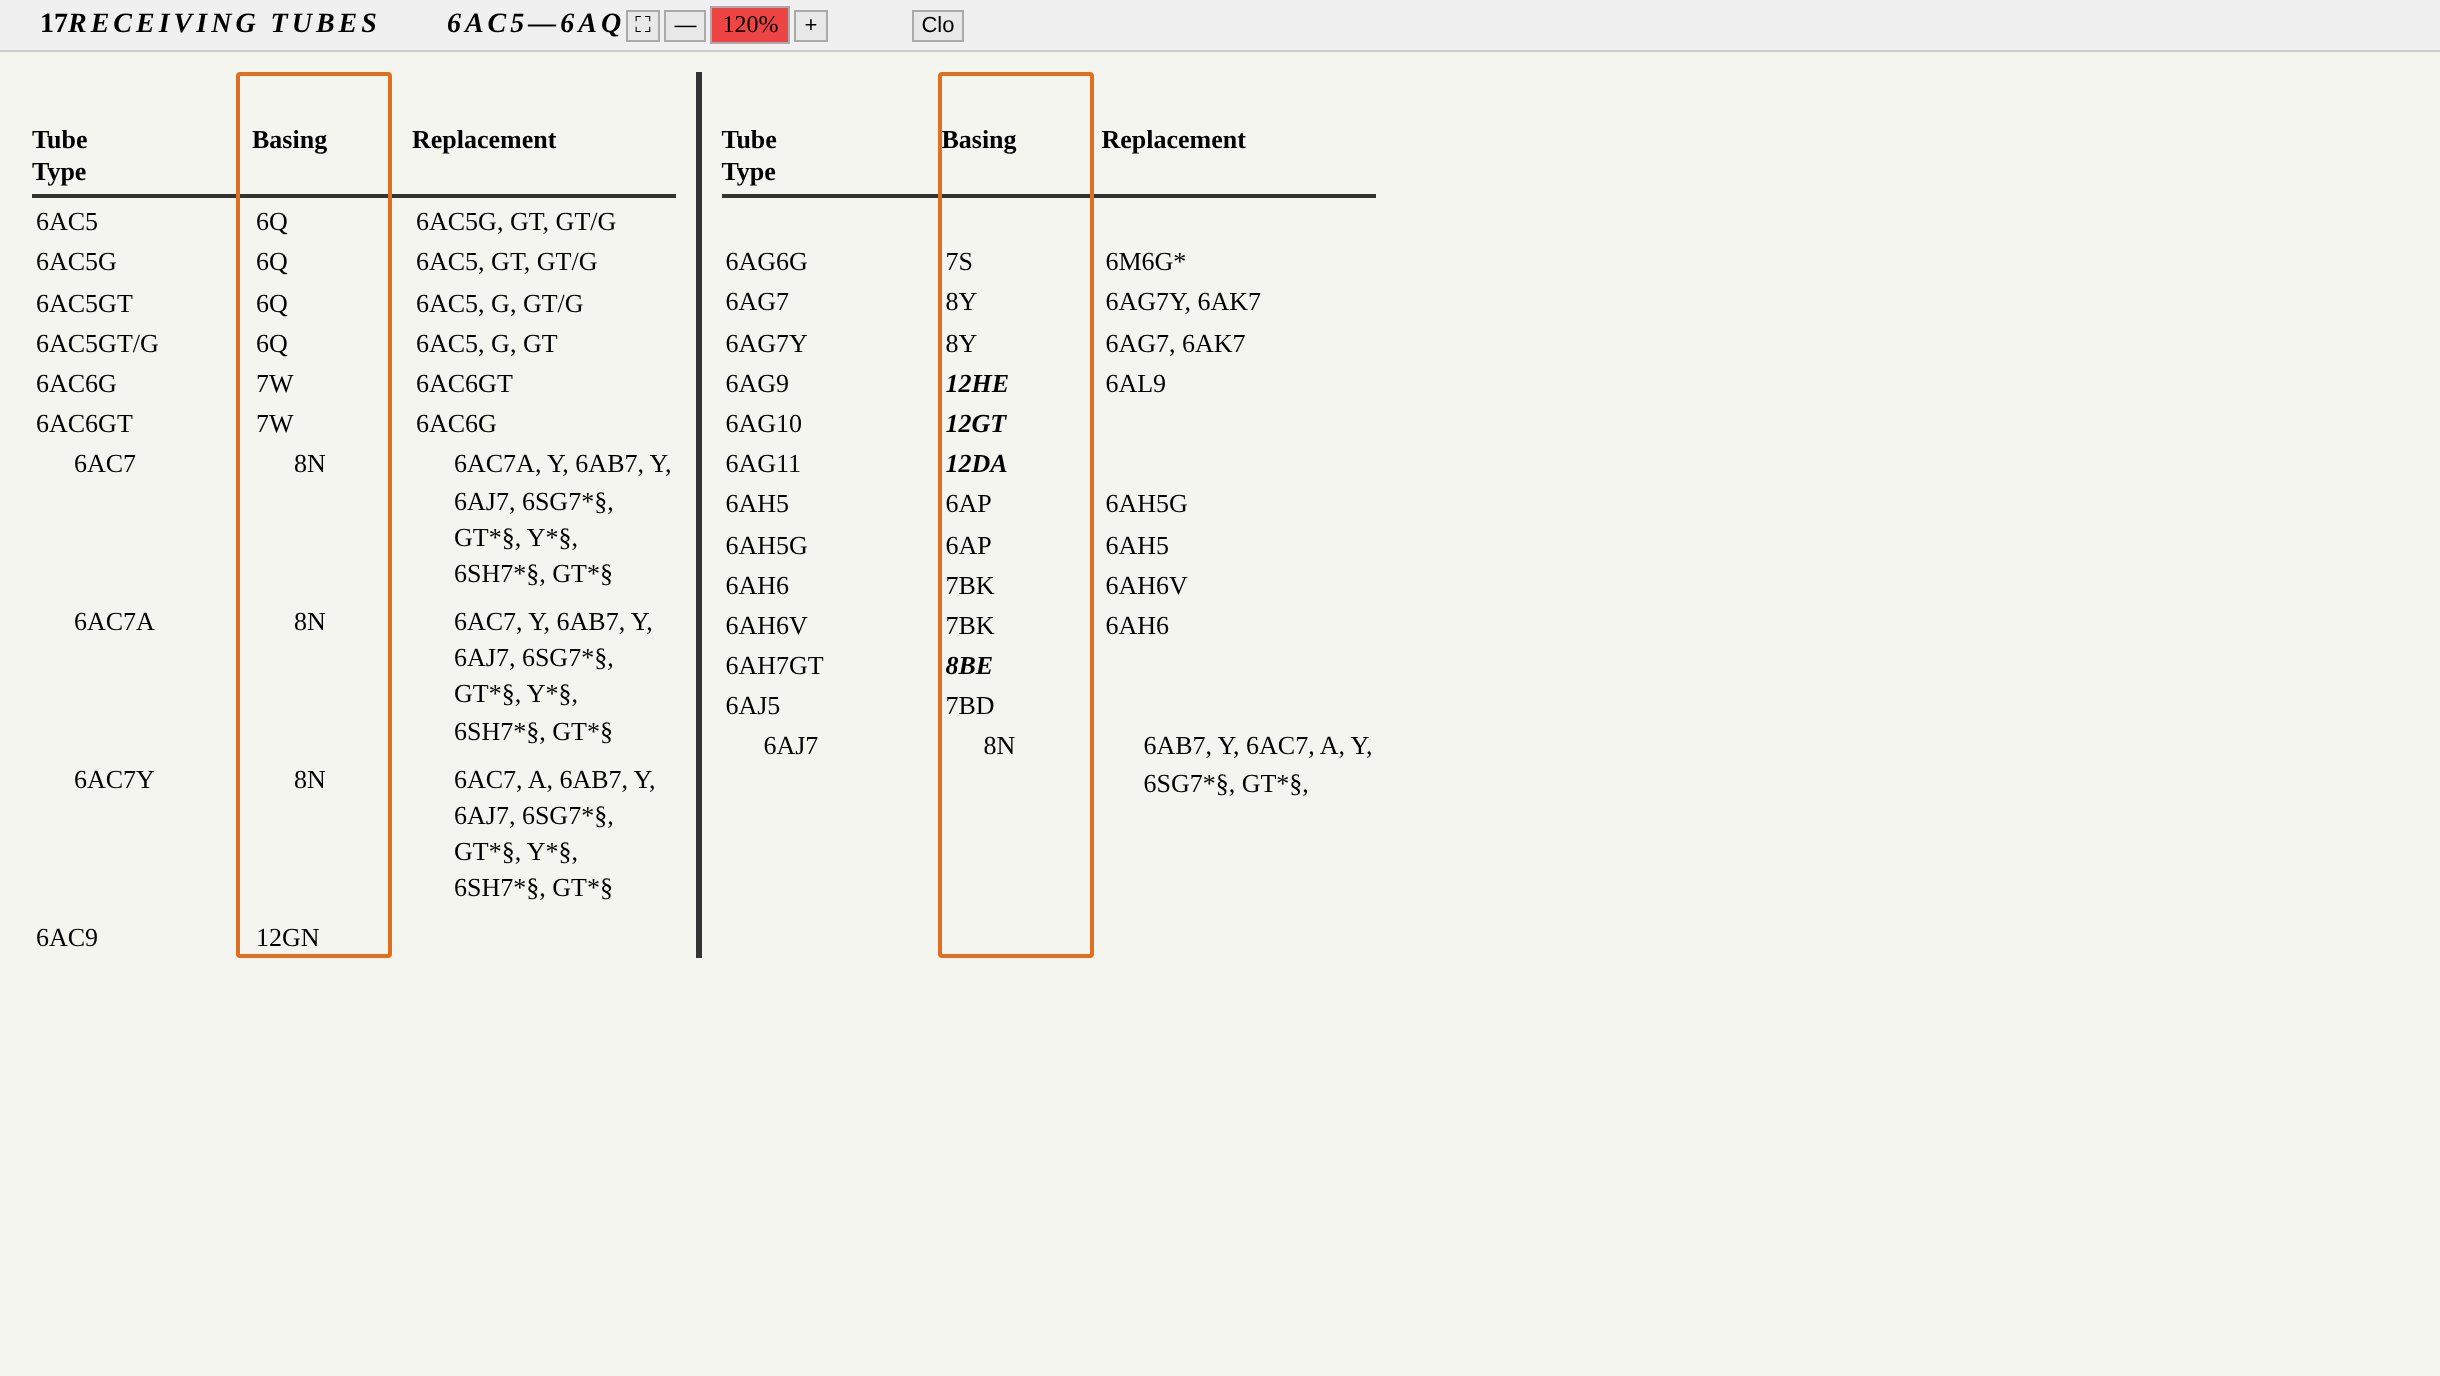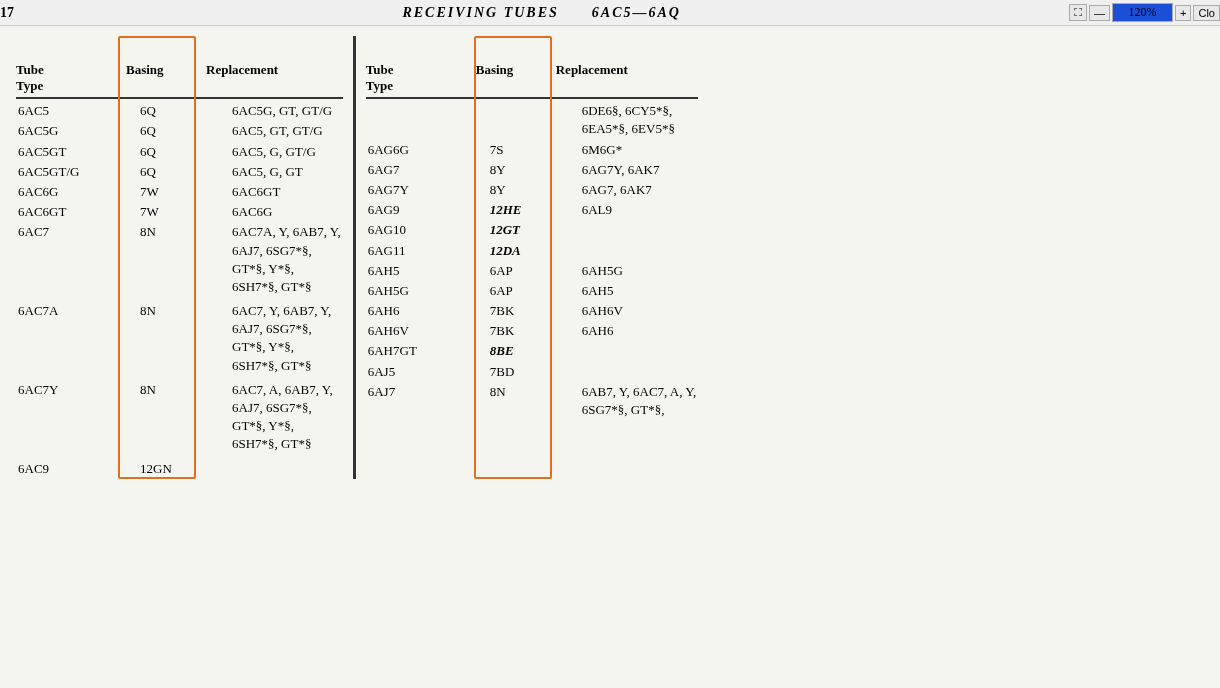--- a/index.html
+++ b/index.html
@@ -55,25 +55,25 @@
     .col-header.tube-type-header {
       line-height: 1.2;
     }
 
     .data-row {
       display: grid;
       grid-template-columns: 110px 80px 1fr;
       line-height: 1.4;
       min-height: 20px;
       align-items: start;
-      gap: 12px;
     }
 
     .data-row.multi-line {
       padding-bottom: 4px;
+      margin-left: 19px;
     }
 
     .cell {
       padding: 1px 2px;
       vertical-align: top;
     }
 
     .replacement-cell {
       line-height: 1.4;
     }
@@ -104,23 +104,22 @@
       position: relative;
     }
 
     .italic-cell {
       font-style: italic;
       font-weight: bold;
     }
 
     .top-section {
       display: flex;
-      justify-content: space-between;
       align-items: center;
-      padding: 3px 0;
+      padding: 3px 20px;
       background: #f0f0f0;
       border-bottom: 1px solid #ccc;
     }
 
     .toolbar-right {
       display: flex;
       align-items: center;
       gap: 2px;
     }
 
@@ -129,31 +128,32 @@
       font-size: 11px;
       cursor: pointer;
       background: #e8e8e8;
       border: 1px solid #aaa;
     }
 
     .zoom-display {
       font-size: 12px;
       padding: 1px 4px;
       border: 1px solid #aaa;
-      background: #1d4ed8;
-      width: 61px;
+      background: #ef4444;
+      width: 40px;
       text-align: center;
     }
 
     .clo-btn {
       padding: 1px 4px;
       font-size: 11px;
       cursor: pointer;
       background: #e8e8e8;
       border: 1px solid #aaa;
+      margin-left: 40px;
     }
   </style>
 </head>
 <body>
 
 <div class="top-section">
   <div class="top-bar-left">17</div>
   <div class="top-bar-center">
     <span>RECEIVING TUBES</span>
     &nbsp;&nbsp;&nbsp;&nbsp;
@@ -240,21 +240,20 @@
 
     <div class="col-headers">
       <div class="col-header tube-type-header">Tube<br>Type</div>
       <div class="col-header">Basing</div>
       <div class="col-header">Replacement</div>
     </div>
 
     <div class="data-row">
       <div class="cell"></div>
       <div class="cell"></div>
-      <div class="cell replacement-cell">6DE6§, 6CY5*§,<br>6EA5*§, 6EV5*§</div>
     </div>
     <div class="data-row">
       <div class="cell">6AG6G</div>
       <div class="cell">7S</div>
       <div class="cell replacement-cell">6M6G*</div>
     </div>
     <div class="data-row">
       <div class="cell">6AG7</div>
       <div class="cell">8Y</div>
       <div class="cell replacement-cell">6AG7Y, 6AK7</div>

